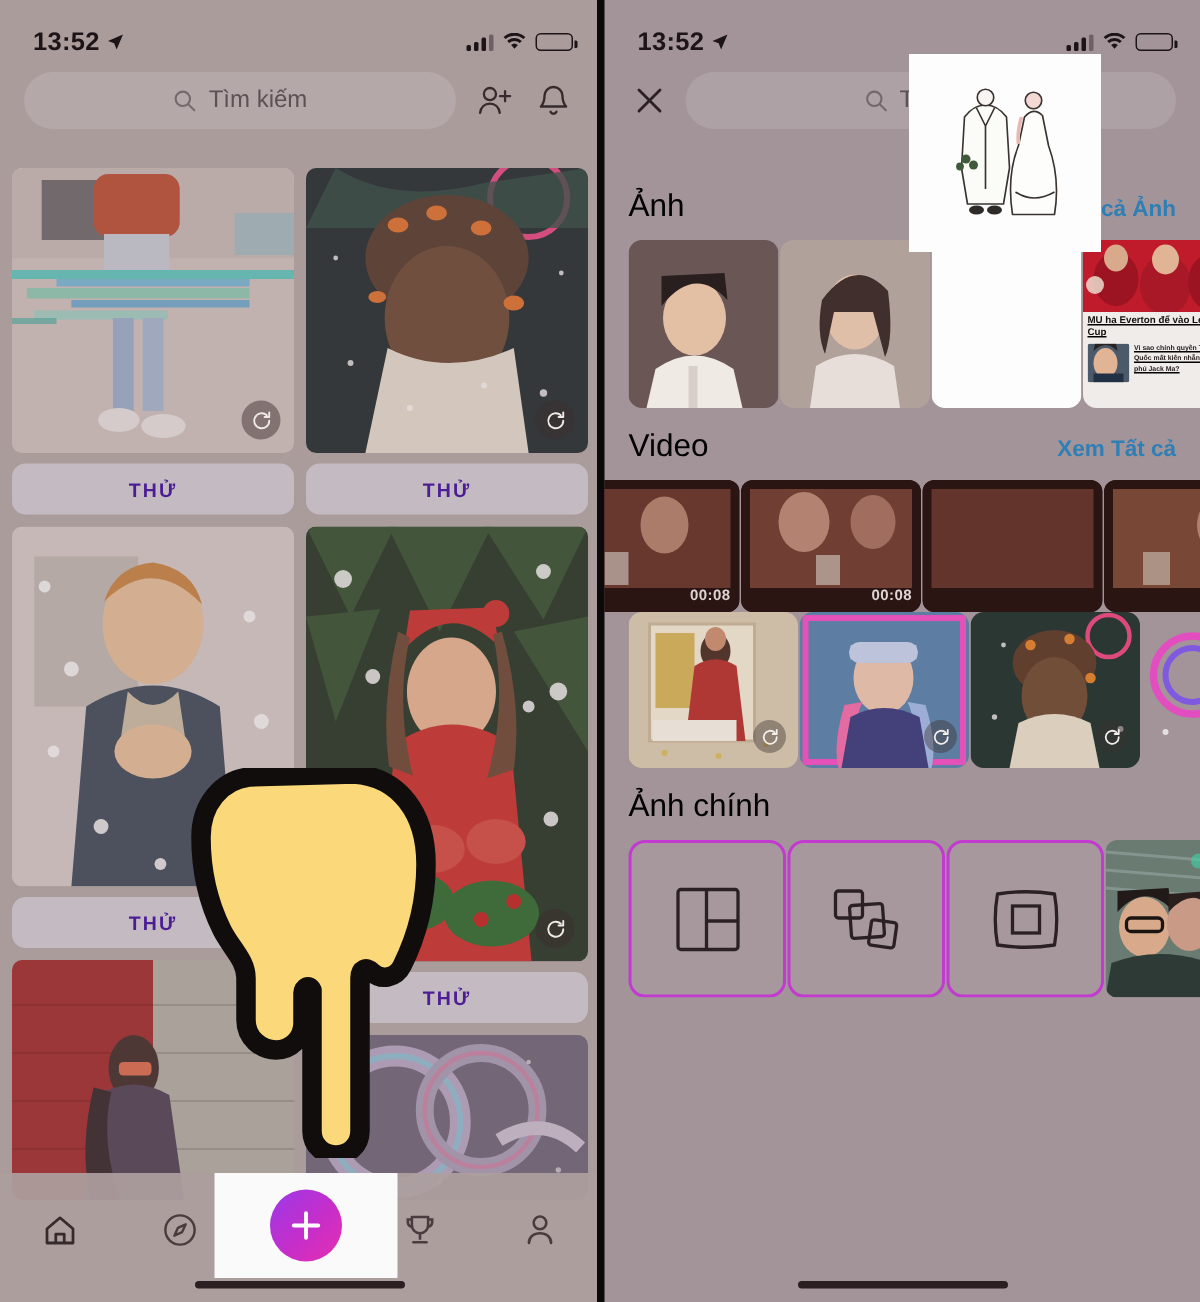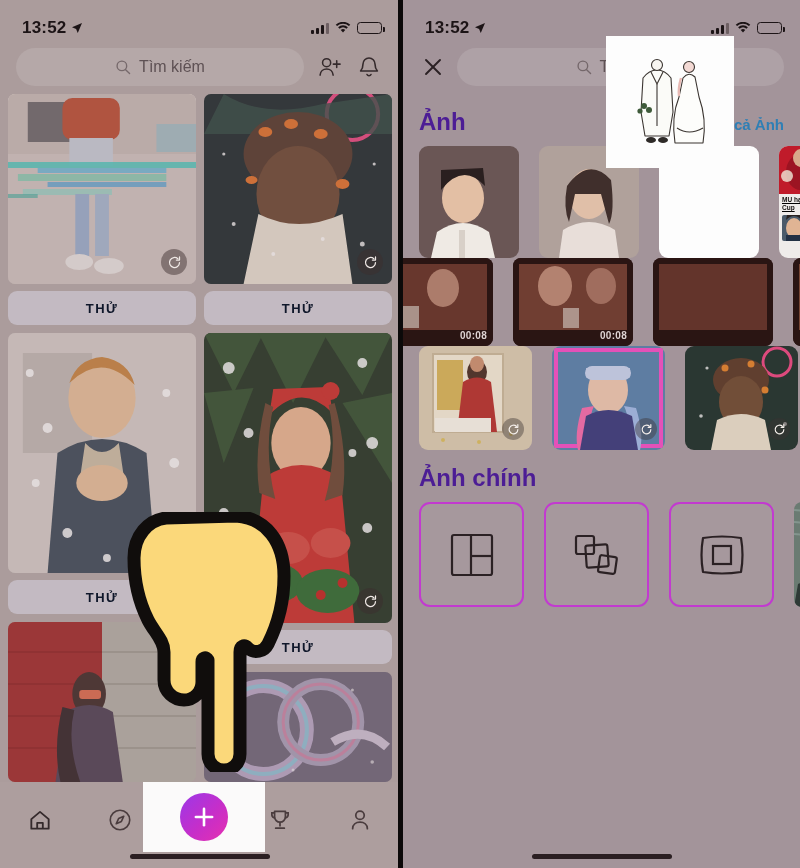--- a/index.html
+++ b/index.html
@@ -30,61 +30,61 @@
   .bars i:nth-child(1){height:4px}.bars i:nth-child(2){height:6px}
   .bars i:nth-child(3){height:9px}.bars i:nth-child(4){height:11px;background:#6e6063}
   .wifi { width:16px; height:12px; }
   .batt { width:25px; height:12px; border:1.6px solid #1c1416; border-radius:3.5px;
           position:relative; padding:1.5px; }
   .batt::after { content:""; position:absolute; right:-4px; top:3.5px; width:2px; height:5px;
                  background:#1c1416; border-radius:0 1px 1px 0; }
   .batt .lvl { height:100%; background:#f2c44d; border-radius:1.5px; }
 
   
-  .searchrow { display:flex; align-items:center; gap:10px; padding:2px 16px 8px 16px;
+  .searchrow { display:flex; align-items:center; gap:10px; padding:2px 16px 26px 16px;
                position:relative; z-index:5; }
   .searchbox { flex:1; height:38px; border-radius:19px; background:rgba(255,255,255,.12);
                display:flex; align-items:center; justify-content:center; gap:8px; }
   .searchbox .sq { width:16px; height:16px; opacity:.72; }
   .searchbox .ph { font-size:16px; color:#5e5154; }
   .topicon { width:30px; height:30px; display:flex; align-items:center; justify-content:center; }
   .xbtn { width:28px; height:28px; display:flex; align-items:center; justify-content:center; }
 
   
   .feed { padding:0 8px; }
   .frow { display:flex; gap:8px; margin-bottom:8px; }
   .fcard { flex:1; min-width:0; }
   .thumb { position:relative; width:100%; border-radius:7px; overflow:hidden; }
   .replay-badge { position:absolute; right:9px; bottom:9px; width:26px; height:26px;
                   border-radius:50%; background:rgba(60,45,45,.48);
                   display:flex; align-items:center; justify-content:center; }
   .try-btn { margin-top:7px; height:34px; border-radius:9px; background:rgba(215,212,225,.55);
              display:flex; align-items:center; justify-content:center; }
-  .try-btn span { font-size:13px; font-weight:700; letter-spacing:1.4px; color:#0f172a; }
+  .try-btn span { font-size:13px; font-weight:700; letter-spacing:1.4px; color:#4c1d95; }
 
   
   .tabbar { position:absolute; left:0; right:0; bottom:0; height:86px;
             background:rgba(173,158,158,.93); display:flex; align-items:flex-start;
             padding-top:14px; z-index:6; }
   .tab { flex:1; display:flex; align-items:center; justify-content:center; height:48px; }
   .plus-highlight { position:absolute; left:143px; top:782px; width:122px; height:70px;
                     background:#fbfafa; z-index:7; display:flex; align-items:center;
                     justify-content:center; }
   .plus-fab { width:48px; height:48px; border-radius:50%;
               background:linear-gradient(135deg,#9b38e8 0%, #c62ec9 55%, #e62fb0 100%);
               display:flex; align-items:center; justify-content:center; }
   .homebar { position:absolute; bottom:9px; left:50%; transform:translateX(-50%);
              width:140px; height:5px; border-radius:3px; background:#2b1f22; z-index:9; }
 
   
   .sec-head { display:flex; align-items:baseline; justify-content:space-between;
               padding:14px 16px 10px 16px; }
-  .sec-title { font-size:24px; font-weight:700; color:#4c1d95; }
+  .sec-title { font-size:21px; font-weight:400; color:#000000; }
   .sec-link { font-size:15px; color:#2f7fb5; font-weight:600; }
-  .hscroll { display:flex; gap:20px; padding:0 16px; overflow:hidden;text-decoration:underline; }
+  .hscroll { display:flex; gap:1px; padding:0 16px; overflow:hidden;text-decoration:underline; }
   .pcard { width:100px; height:112px; border-radius:9px; overflow:hidden; flex:none;
            position:relative; }
   .vcard { width:120px; height:88px; border-radius:8px; overflow:hidden; flex:none;
            position:relative; background:#2a1414; }
   .vdur { position:absolute; right:6px; bottom:5px; font-size:10px; color:#ded4d4;
           font-weight:600; letter-spacing:.3px; }
   .rcard { width:113px; height:104px; border-radius:9px; overflow:hidden; flex:none;
            position:relative; }
   .rbadge { position:absolute; right:8px; bottom:10px; width:22px; height:22px;
             border-radius:50%; background:rgba(60,50,50,.42);
@@ -545,20 +545,24 @@
           </g>
         <g fill="#fdfdfb" stroke="#3a3430" stroke-width="1.1" stroke-linejoin="round">
           <path d="M56 24 q6 -7 12 -1 l4 20 q8 22 4 46 l-28 0 q-4 -26 4 -46z"></path>
           <path d="M50 74 q12 8 26 0"></path>
         </g>
         <circle cx="62" cy="13" r="5.5" fill="#f3d9d4" stroke="#3a3430" stroke-width="1.1"></circle>
         <path d="M54 24 q-3 10 -2 18" fill="none" stroke="#e8b9b4" stroke-width="2.4"></path>
       </svg>
     </div>
 
+    <div class="sec-head">
+      <span class="sec-title">Video</span>
+      <span class="sec-link">Xem Tất cả</span>
+    </div>
     <div class="hscroll" style="margin-left:-46px">
       <div class="vcard">
         <svg width="100%" height="100%" viewBox="0 0 120 88" preserveAspectRatio="none">
           <rect width="120" height="88" fill="#2a1513"></rect>
           <rect x="6" y="6" width="108" height="66" fill="#8a4a3c" opacity=".65"></rect>
           <ellipse cx="70" cy="30" rx="16" ry="19" fill="#c99a86" opacity=".7"></ellipse>
           <rect x="30" y="48" width="16" height="22" fill="#d6cfc6" opacity=".6"></rect>
         </svg>
         <span class="vdur">00:08</span>
       </div>

